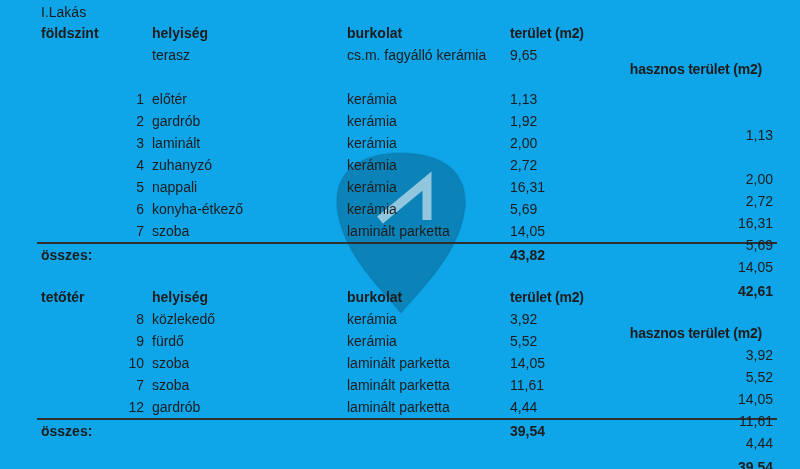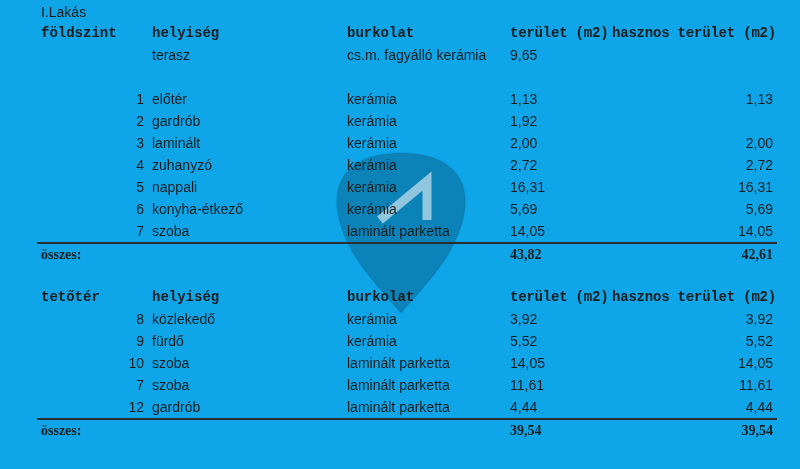--- a/index.html
+++ b/index.html
@@ -15,26 +15,26 @@
   .tbl{position:absolute;left:37px;width:740px;z-index:1;}
   .s1{top:22px;}
   .s2{top:286px;}
   .row{display:grid;grid-template-columns:73px 34px 196px 170px 102px 165px;height:22px;}
   .row>div{white-space:nowrap;overflow:visible;}
   .c-floor{padding-left:4px;}
   .c-num{text-align:right;}
   .c-room{padding-left:8px;}
   .c-surf{padding-left:7px;}
   .c-area{text-align:left;padding-right:4px;}
-  .c-useful{text-align:right;padding-right:4px;}
-  .hdr{font-weight:bold;font-family:Liberation Mono, monospace;}
+  .c-useful{text-align:right;padding-right:4px;margin-top:36px;}
+  .hdr{font-weight:bold;}
   .hdr .c-area{padding-right:15px;letter-spacing:-0.2px;}
   .hdr .c-useful{padding-right:15px;letter-spacing:-0.2px;}
   .b{font-weight:bold;}
-  .total{border-top:2px solid #2e2e2e;font-family:Liberation Serif, serif;}
+  .total{border-top:2px solid #2e2e2e;}
   .spacer{height:22px;}
 </style>
 </head>
 <body>
 
 <div class="screen">
 
   <div class="title">I.Lakás</div>
 
   <div class="watermark">

